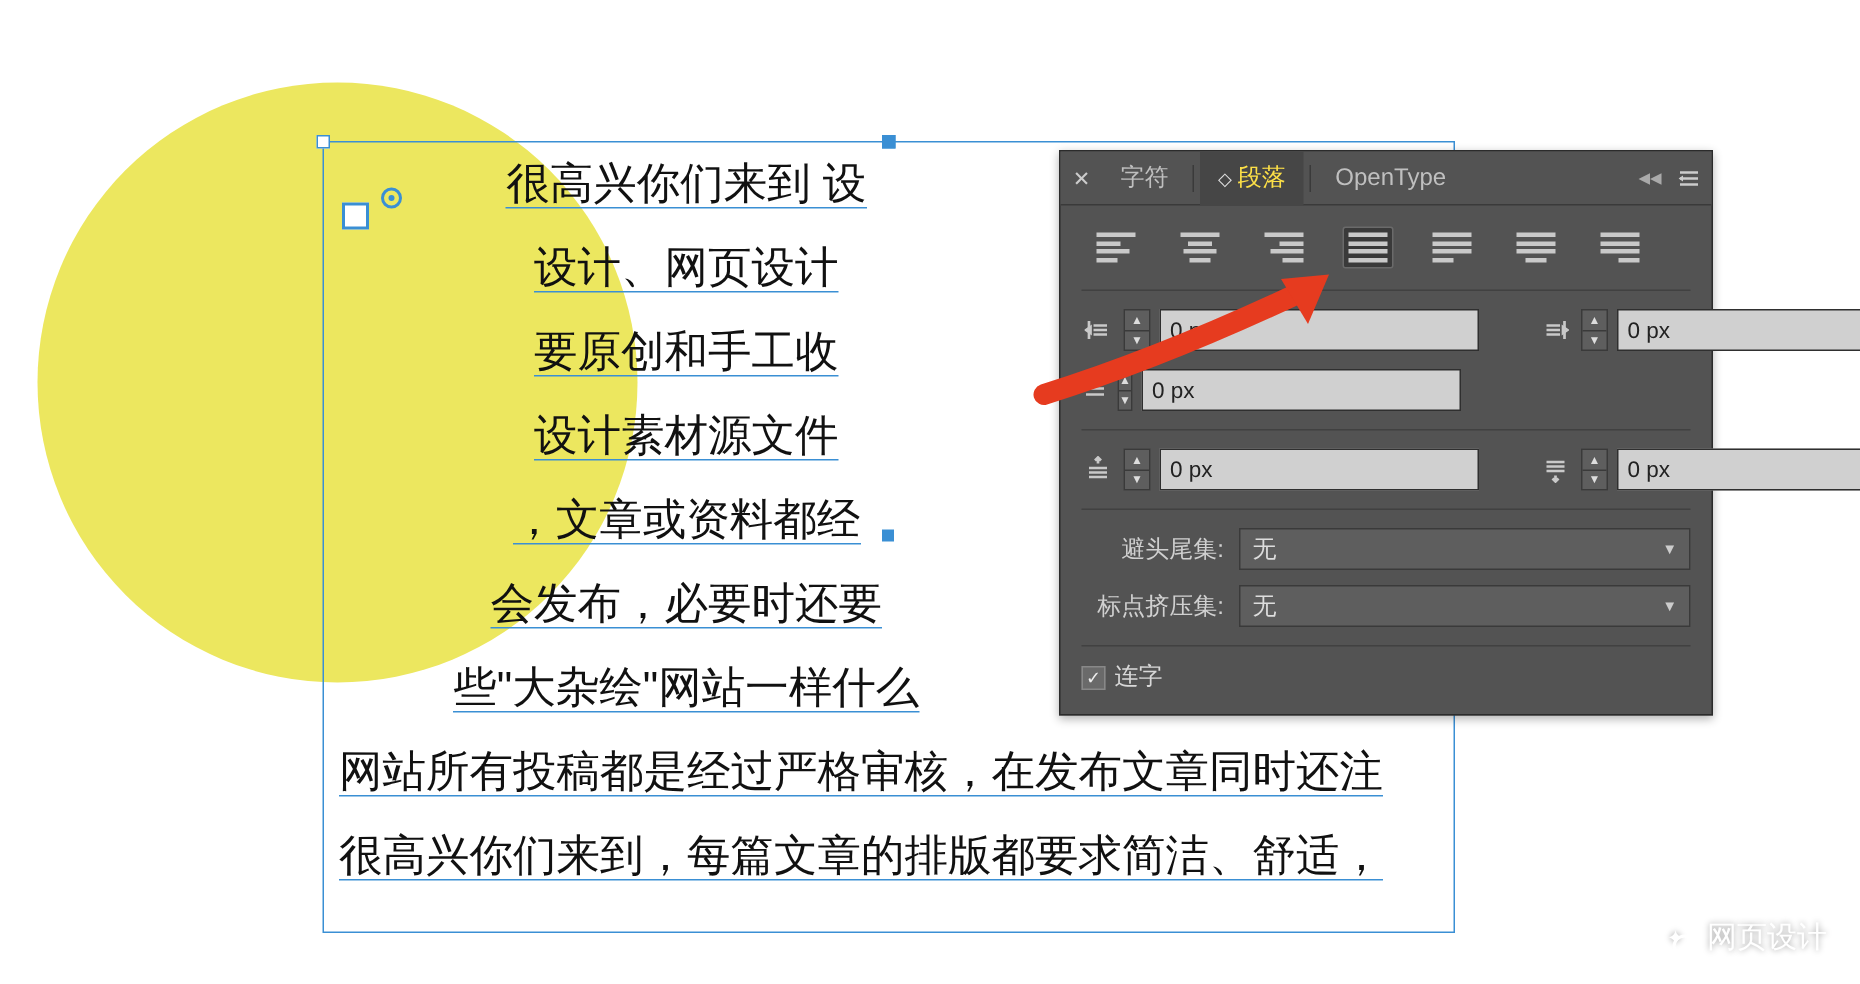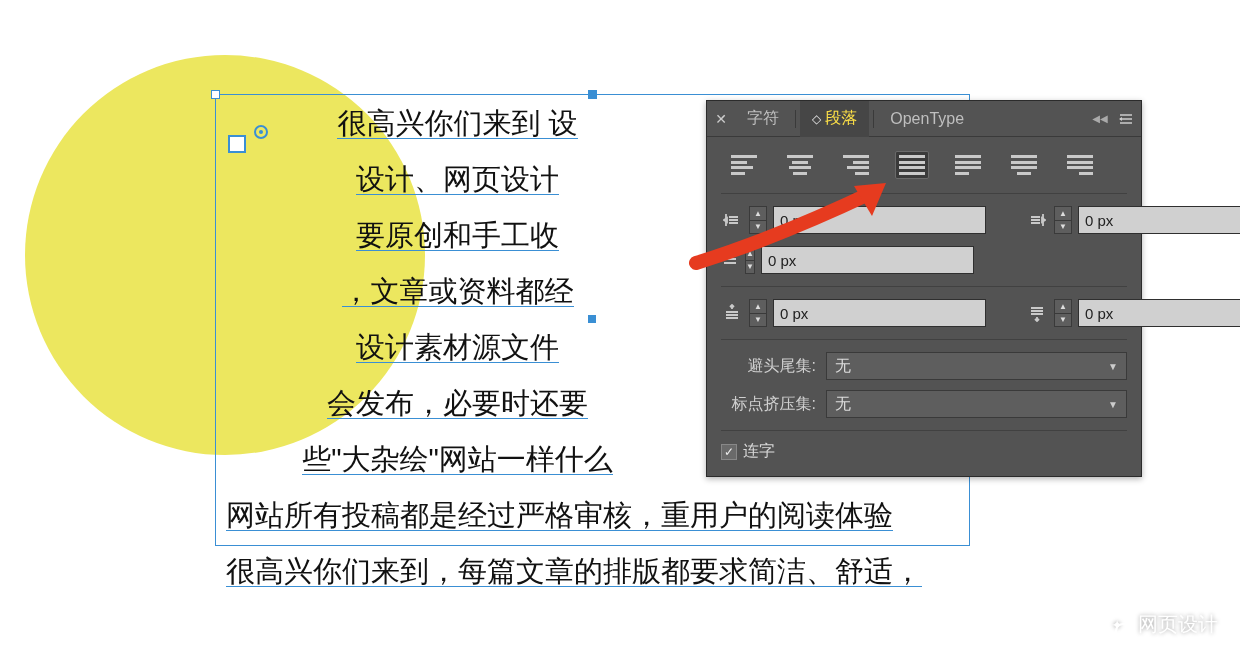--- a/index.html
+++ b/index.html
@@ -25,21 +25,21 @@
     height: 400px;
     border-radius: 50%;
     background: #ece75f;
   }
 
   .text-frame {
     position: absolute;
     left: 215px;
     top: 94px;
     width: 755px;
-    height: 452px;
+    height: 528px;
     border: 1px solid #3a8fd4;
   }
   .text-frame .handle {
     position: absolute;
     width: 9px; height: 9px;
     border: 1px solid #3a8fd4;
     background: #fff;
   }
   .text-frame .h-tl { left: -5px; top: -5px; }
   .text-frame .h-tm { left: 50%; top: -5px; margin-left:-5px; background:#3a8fd4; }
@@ -237,25 +237,25 @@
     <div class="handle h-tl"></div>
     <div class="handle h-tm"></div>
     <div class="handle h-mm"></div>
     <div class="origin-marker"></div>
     <div class="gear-icon"></div>
 
     <div class="text-lines">
       <div class="row pad-right-panel"><span class="line">很高兴你们来到 设</span></div>
       <div class="row pad-right-panel"><span class="line">设计、网页设计</span></div>
       <div class="row pad-right-panel"><span class="line">要原创和手工收</span></div>
+      <div class="row pad-right-panel"><span class="line">设计素材源文件</span></div>
       <div class="row pad-right-panel"><span class="line">，文章或资料都经</span></div>
-      <div class="row pad-right-panel"><span class="line">设计素材源文件</span></div>
       <div class="row pad-right-panel"><span class="line">会发布，必要时还要</span></div>
       <div class="row pad-right-panel"><span class="line">些"大杂绘"网站一样什么</span></div>
-      <div class="row last"><span class="line">网站所有投稿都是经过严格审核，重用户的阅读体验</span></div>
+      <div class="row last"><span class="line">网站所有投稿都是经过严格审核，在发布文章同时还注</span></div>
       <div class="row last"><span class="line">很高兴你们来到，每篇文章的排版都要求简洁、舒适，</span></div>
     </div>
   </div>
 
   <div class="panel">
     <div class="panel-header">
       <div class="close">✕</div>
       <div class="tab">字符</div>
       <div class="sep"></div>
       <div class="tab active">段落</div>

